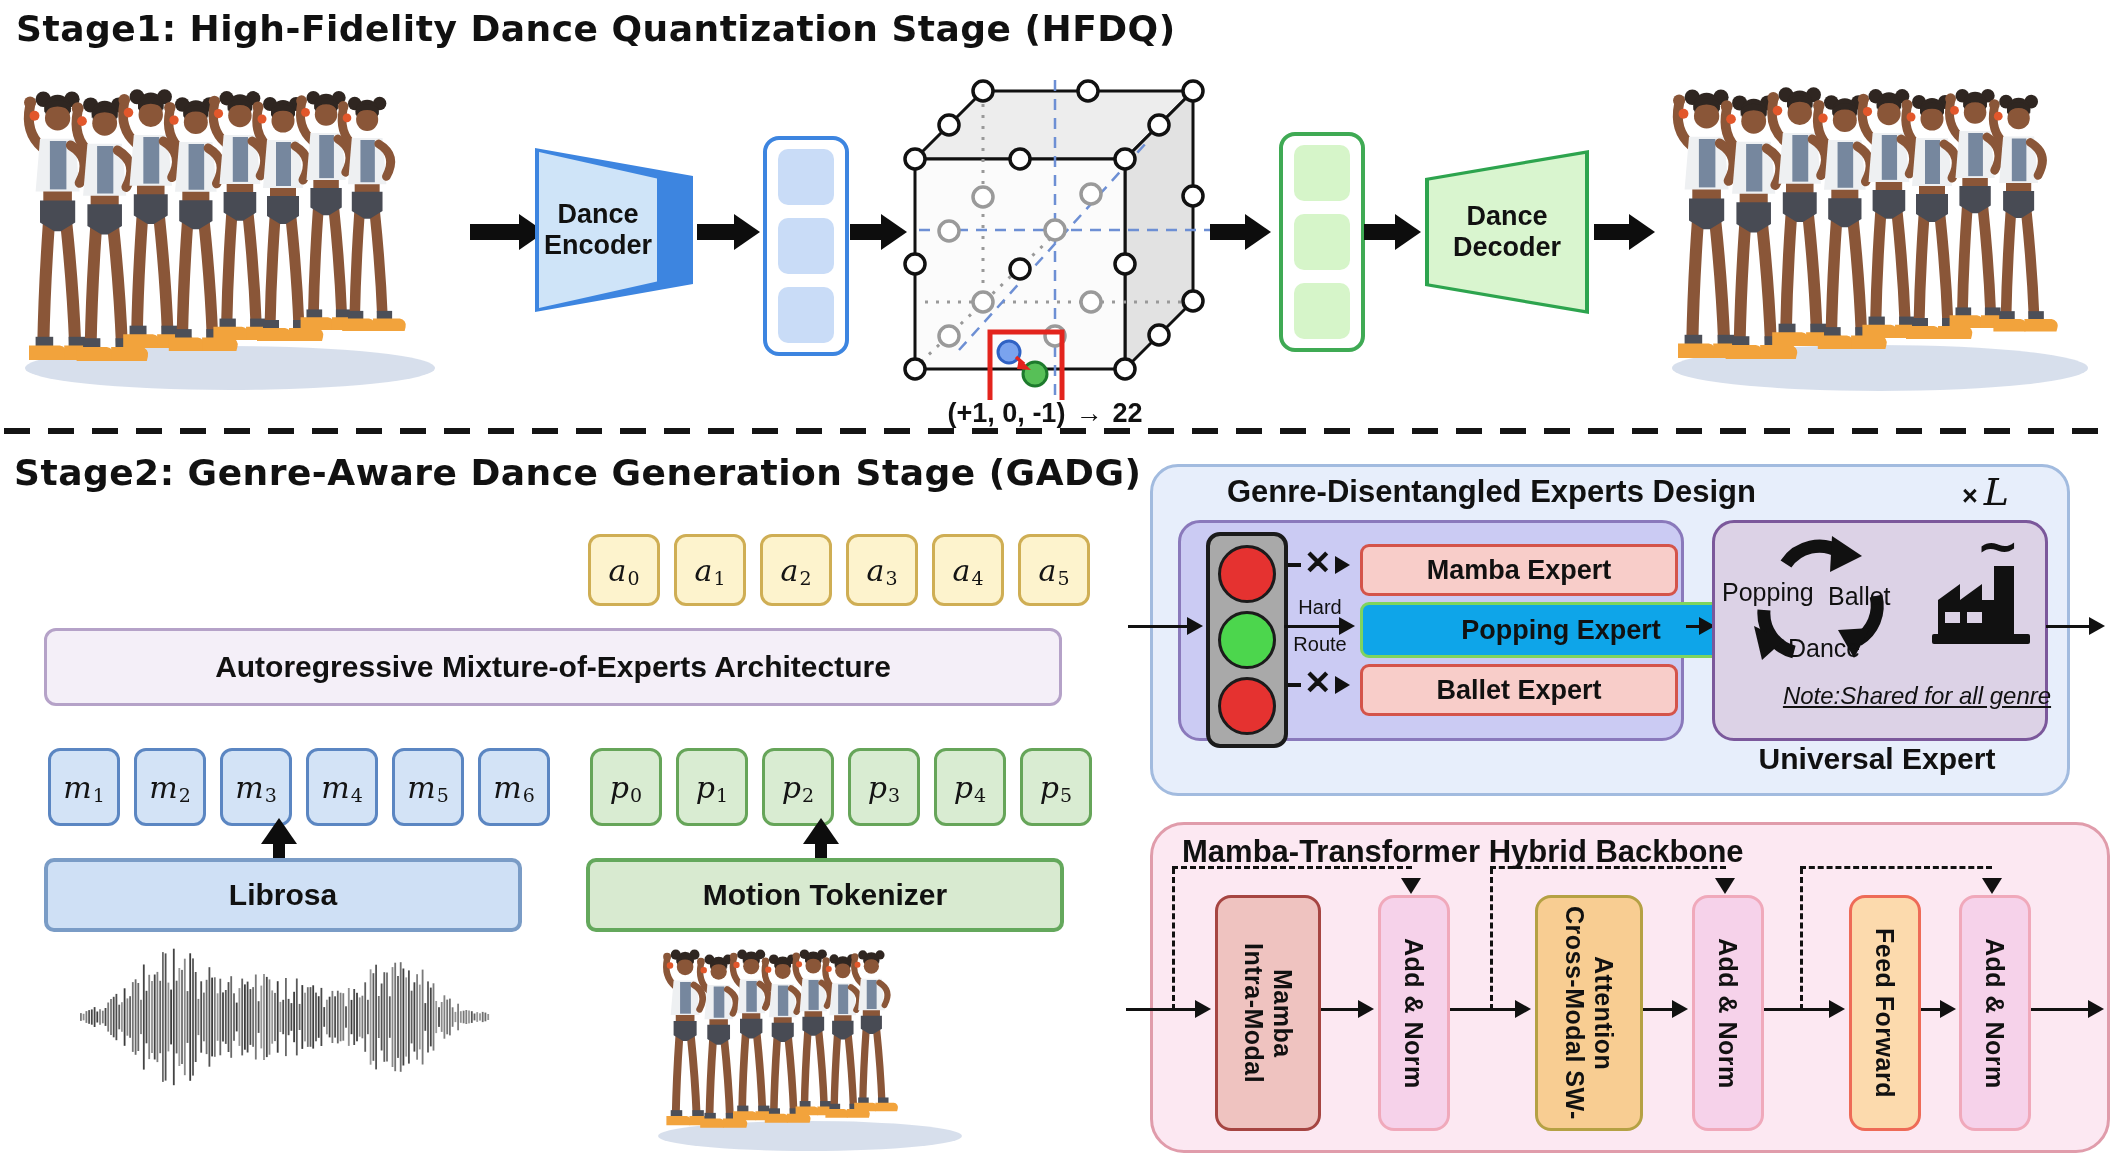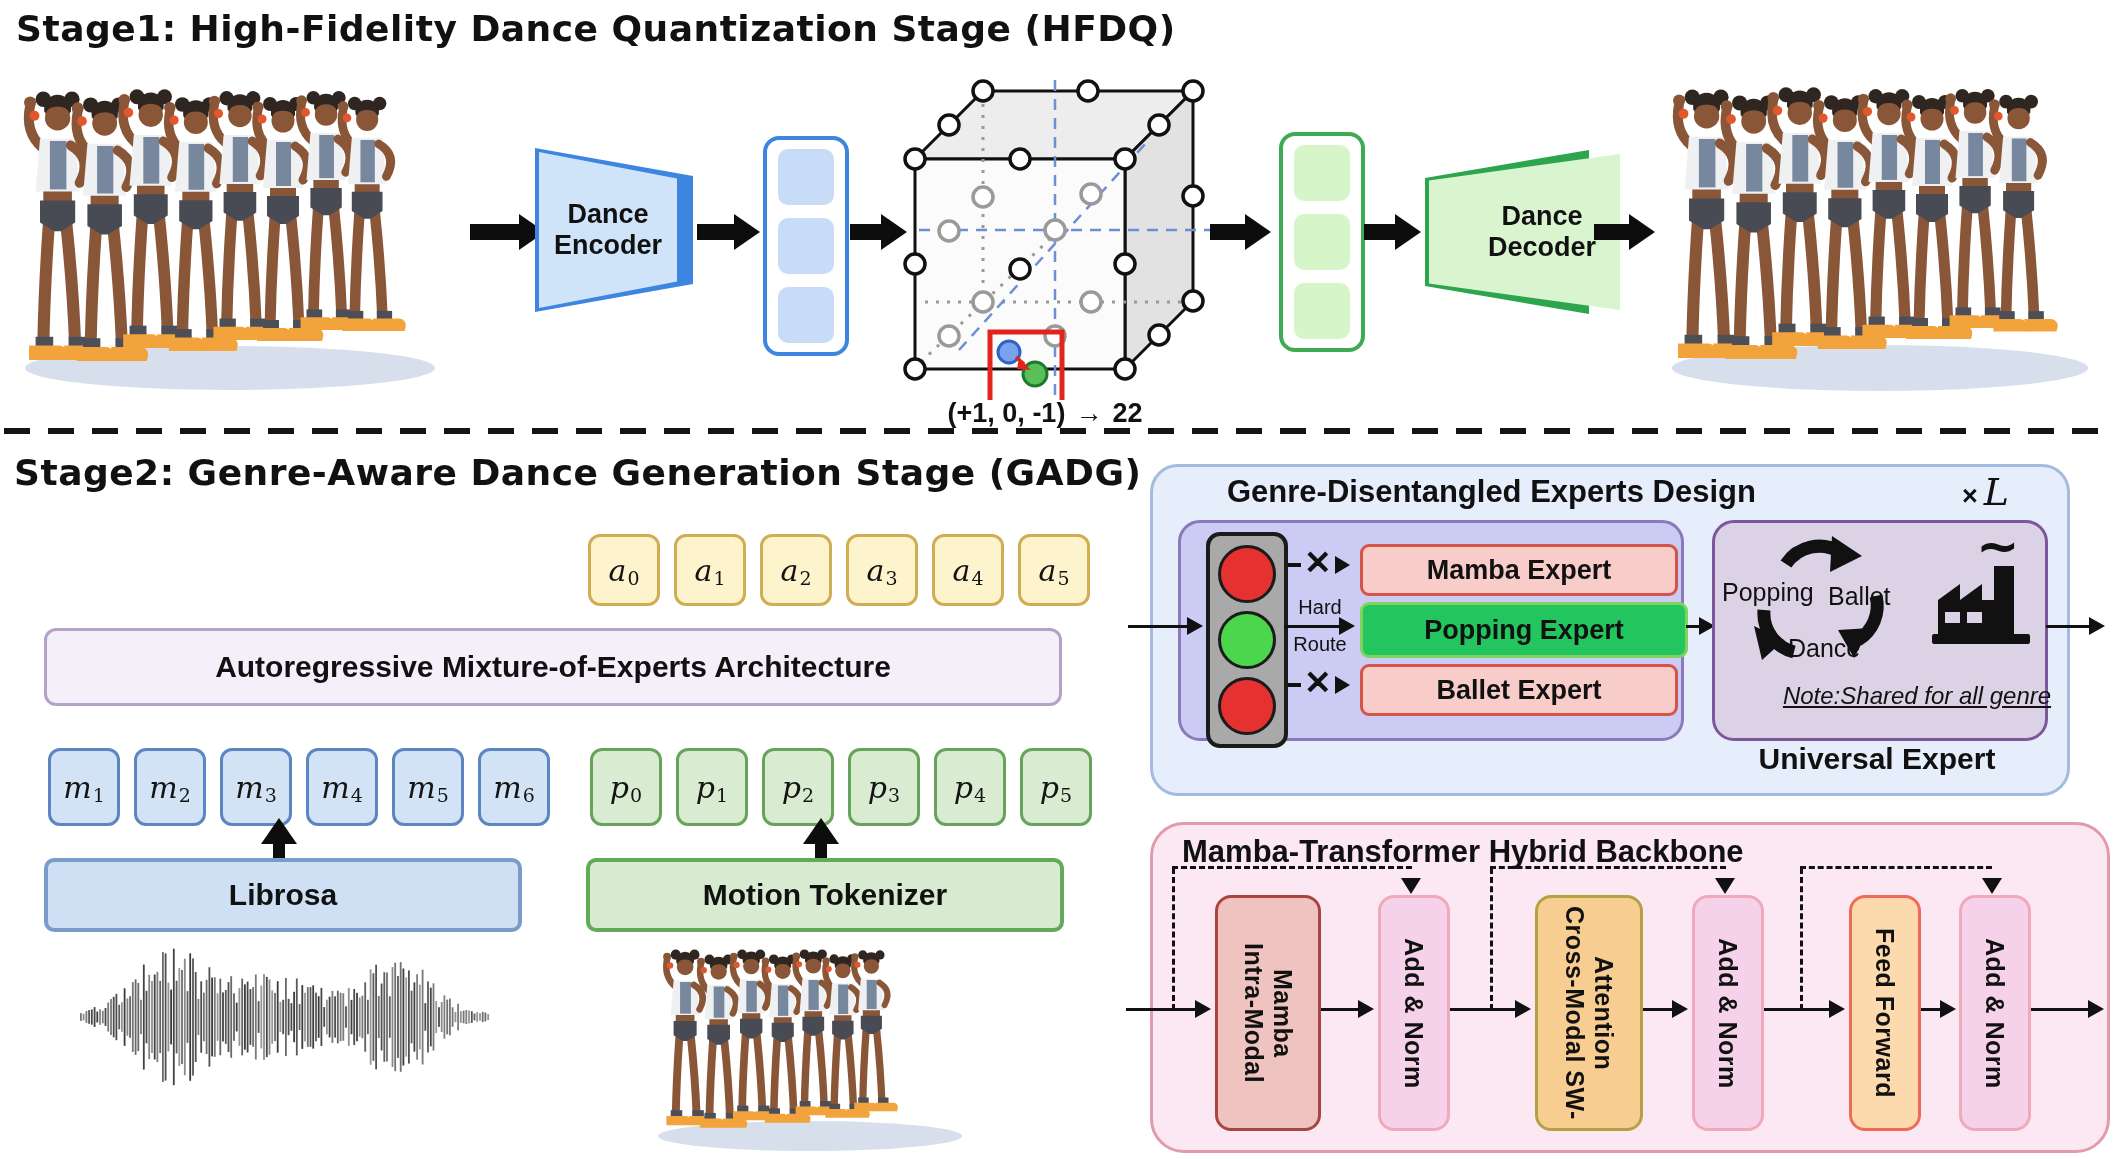--- a/index.html
+++ b/index.html
@@ -48,21 +48,21 @@
     font-weight:bold;border-radius:10px;}
   
   .panel-blue{position:absolute;background:#e7eefb;border:3px solid #a2bbdf;border-radius:28px;}
   .panel-purple{position:absolute;background:#cbcbf3;border:3.5px solid #8a79bb;border-radius:22px;}
   .panel-mauve{position:absolute;background:#dcd2e6;border:3.5px solid #7b589b;border-radius:22px;}
   .panel-pink{position:absolute;background:#fce8f2;border:3.5px solid #e09cab;border-radius:34px;}
   .panel-title{position:absolute;font-weight:bold;font-size:31px;}
   .expert-box{position:absolute;display:flex;align-items:center;justify-content:center;
     font-weight:bold;font-size:27px;border-radius:9px;}
   .expert-off{background:#f8cdc9;border:3px solid #d4544a;}
-  .expert-on{background:#22c55e;border:3.5px solid #7ed45e;}
+  .expert-on{background:#0ea5e9;border:3.5px solid #7ed45e;padding-left:37px;}
   .tlight{position:absolute;background:#a9a9a9;border:4px solid #1b1b1b;border-radius:14px;
     display:flex;flex-direction:column;align-items:center;justify-content:space-between;padding:9px 0;}
   .light{width:52px;height:52px;border-radius:50%;border:3px solid #1b1b1b;}
   .light.red{background:#e53230;}
   .light.green{background:#4cd64d;}
   .route-x{position:absolute;display:flex;align-items:center;gap:3px;}
   .route-x .dash{width:13px;height:4px;background:#111;}
   .route-x .cross{font-size:33px;font-weight:bold;line-height:1;margin-top:-4px;}
   .route-x .head{width:0;height:0;border-left:15px solid #111;border-top:9px solid transparent;border-bottom:9px solid transparent;}
   .hr-label{position:absolute;font-size:20px;text-align:center;line-height:1;}
@@ -125,21 +125,21 @@
     <use href="#dancer" transform="translate(143,22) scale(1.04)"></use>
     <use href="#dancer" transform="translate(188,16) scale(1.02)"></use>
     <use href="#dancer" transform="translate(232,22) scale(1.00)"></use>
     <use href="#dancer" transform="translate(276,16) scale(0.98)"></use>
     <use href="#dancer" transform="translate(318,22) scale(0.96)"></use>
   </svg>
 
   <div class="arr" style="left:470px;top:224px;width:50px;"></div>
 
   <div class="trap trap-enc-border" style="left:535px;top:148px;width:158px;height:164px;"></div>
-  <div class="trap trap-enc" style="left:539px;top:152px;width:138px;height:156px;">Dance Encoder</div>
+  <div class="trap trap-enc" style="left:539px;top:152px;width:118px;height:156px;">Dance Encoder</div>
 
   <div class="arr" style="left:697px;top:224px;width:38px;"></div>
 
   <div class="tokcol blue" style="left:763px;top:136px;width:78px;height:212px;">
     <div class="cell"></div>
     <div class="cell"></div>
     <div class="cell"></div>
   </div>
 
   <div class="arr" style="left:850px;top:224px;width:32px;"></div>
@@ -198,21 +198,21 @@
 
   <div class="tokcol green" style="left:1279px;top:132px;width:78px;height:212px;">
     <div class="cell"></div>
     <div class="cell"></div>
     <div class="cell"></div>
   </div>
 
   <div class="arr" style="left:1364px;top:224px;width:32px;"></div>
 
   <div class="trap trap-dec-border" style="left:1425px;top:150px;width:164px;height:164px;"></div>
-  <div class="trap trap-dec" style="left:1429px;top:154px;width:156px;height:156px;padding-left:35px;">Dance Decoder</div>
+  <div class="trap trap-dec" style="left:1429px;top:154px;width:156px;height:156px;">Dance Decoder</div>
 
   <div class="arr" style="left:1594px;top:224px;width:36px;"></div>
 
   <svg class="abs" style="left:1652px;top:58px;" width="458" height="340" viewBox="0 0 458 340">
     <ellipse cx="228" cy="310" rx="208" ry="23" fill="#b7c4dc" opacity="0.55"></ellipse>
     <use href="#dancer" transform="translate(4,26) scale(1.10)"></use>
     <use href="#dancer" transform="translate(52,32) scale(1.08)"></use>
     <use href="#dancer" transform="translate(99,24) scale(1.06)"></use>
     <use href="#dancer" transform="translate(145,32) scale(1.04)"></use>
     <use href="#dancer" transform="translate(190,26) scale(1.02)"></use>

